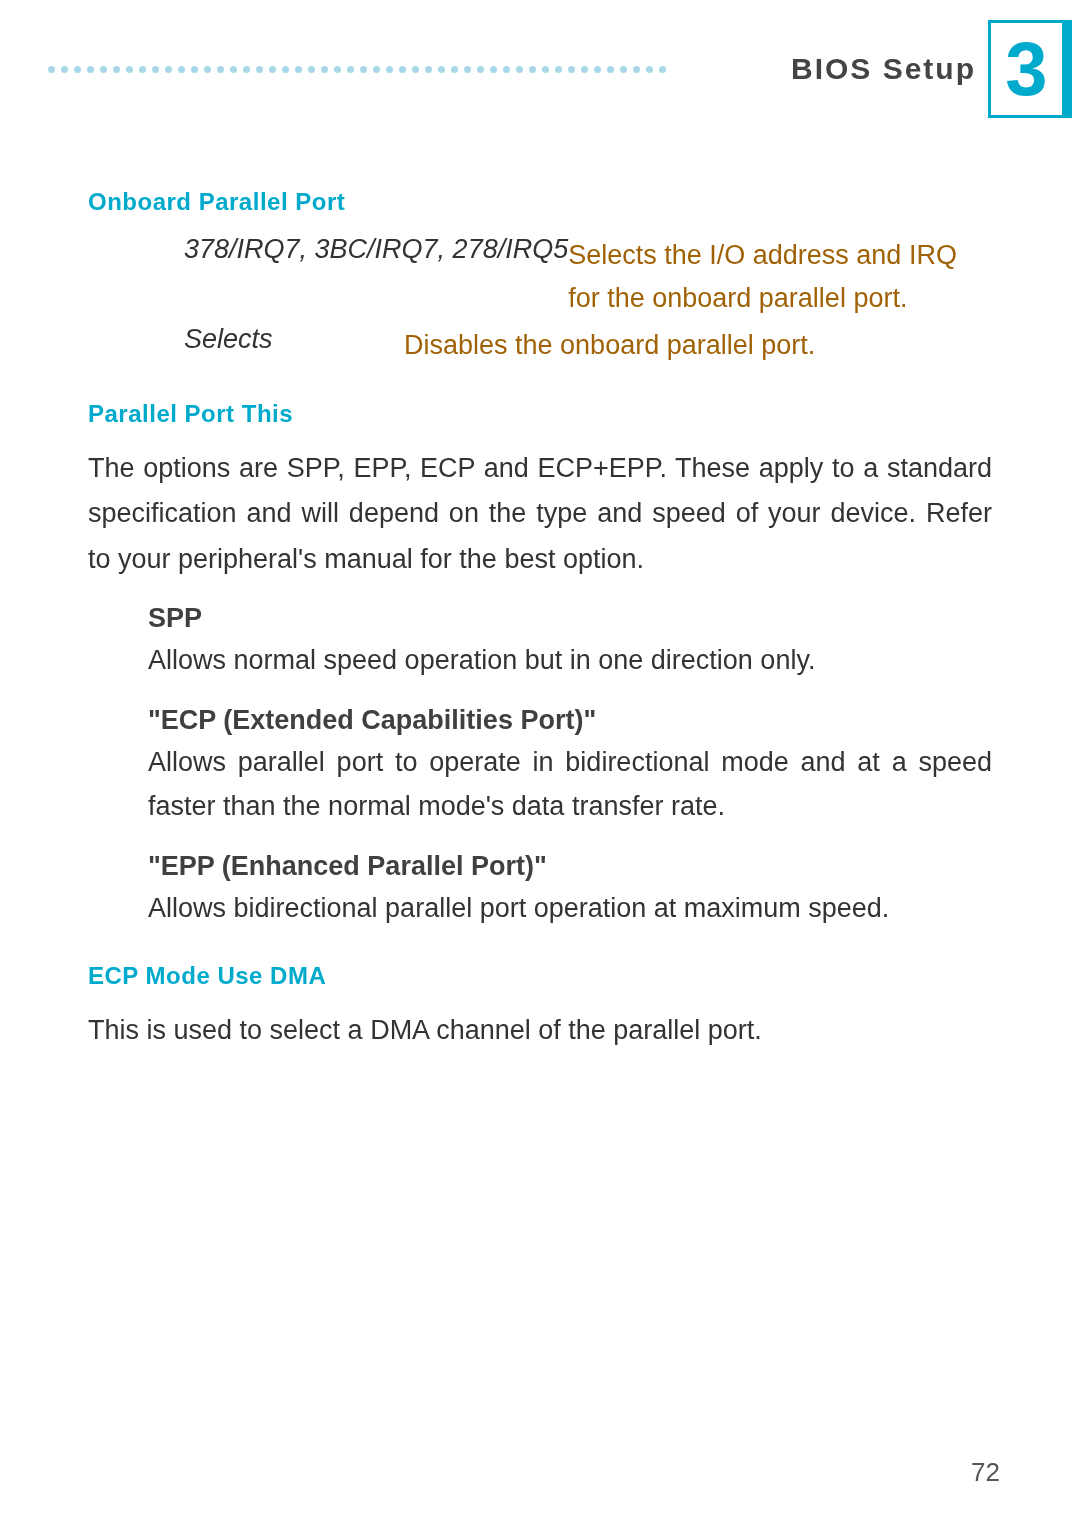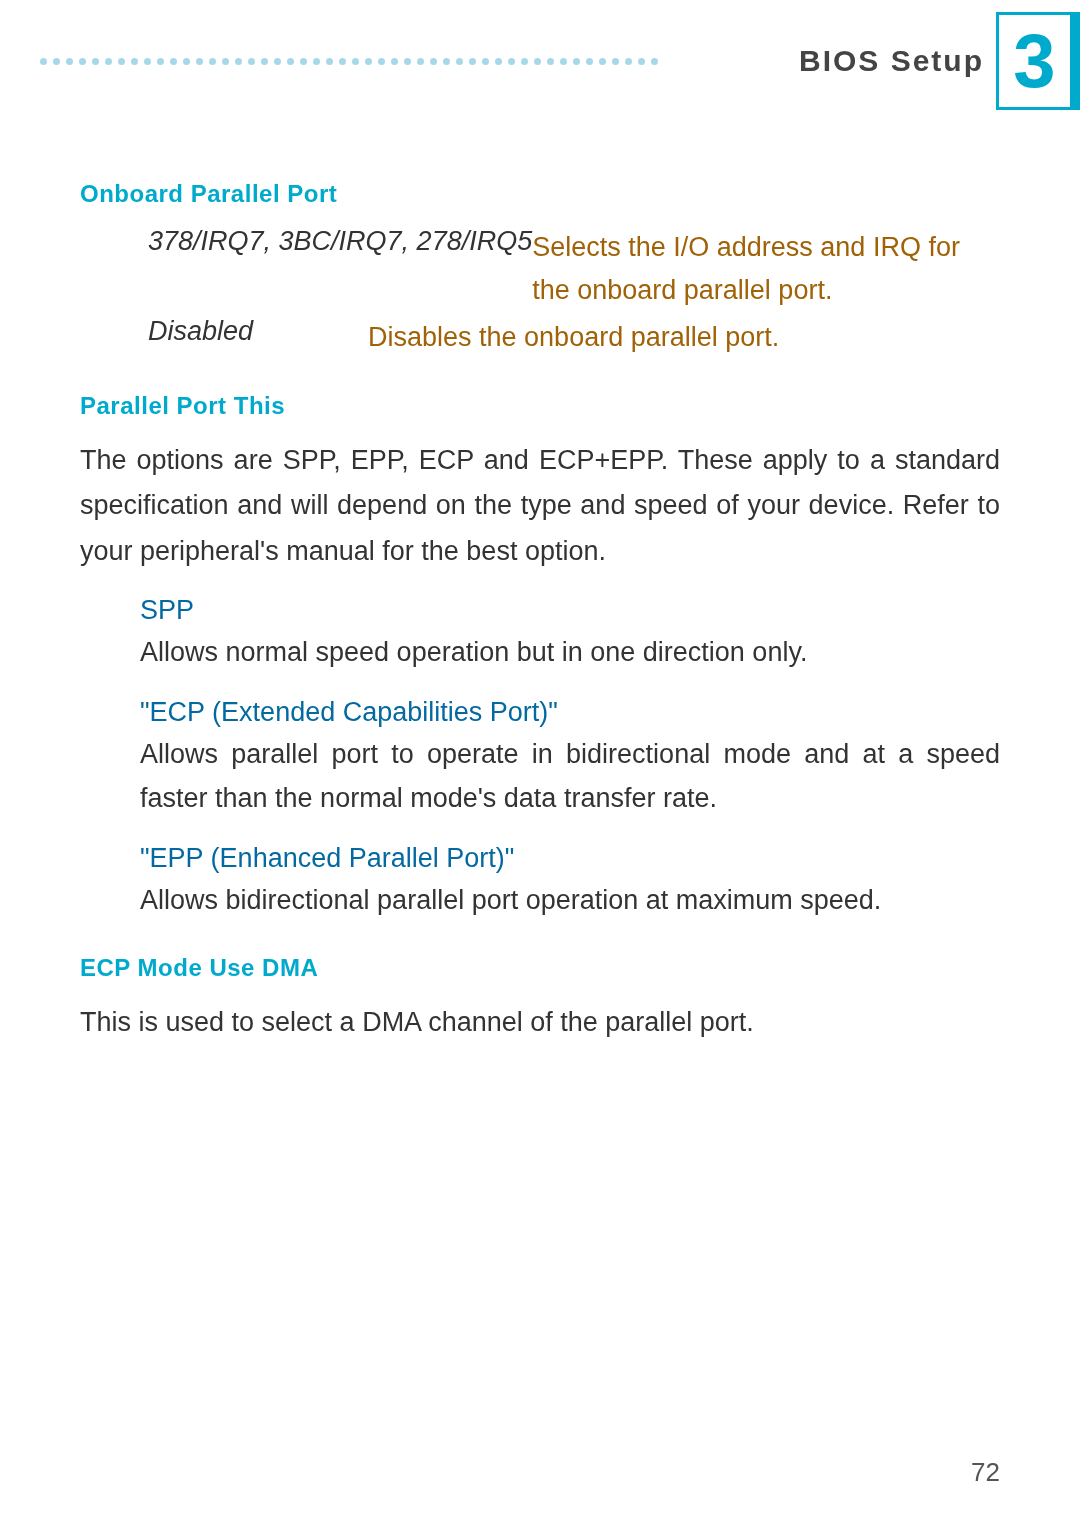--- a/index.html
+++ b/index.html
@@ -16,21 +16,21 @@
       font-size: 28px;
       color: #333333;
       position: relative;
     }
 
     .page-container {
       width: 1080px;
       min-height: 1528px;
       background: #ffffff;
       position: relative;
-      padding: 0;
+      padding: 8px;
     }
 
     .dot {
       width: 7px;
       height: 7px;
       border-radius: 50%;
       background: #b0d8e8;
       display: inline-block;
     }
 
@@ -44,21 +44,21 @@
       color: #00aacc;
       font-size: 24px;
       font-weight: bold;
       margin-bottom: 18px;
       margin-top: 10px;
       letter-spacing: 0.5px;
     }
 
     
     .def-table {
-      margin-left: 68px;
+      margin-left: 96px;
       margin-bottom: 24px;
     }
 
     .def-row {
       display: flex;
       align-items: flex-start;
       margin-bottom: 4px;
     }
 
     .def-term {
@@ -87,22 +87,22 @@
     }
 
     
     .sub-section {
       margin-left: 60px;
       margin-bottom: 22px;
     }
 
     .sub-heading {
       font-size: 27px;
-      font-weight: normal;
-      color: #0369a1;
+      font-weight: bold;
+      color: #404040;
       margin-bottom: 4px;
     }
 
     .sub-para {
       font-size: 27px;
       color: #333;
       line-height: 1.65;
       text-align: justify;
     }
 
@@ -249,21 +249,21 @@
   <div class="content-area">
 
     <div>
       <div class="section-heading">Onboard Parallel Port</div>
       <div class="def-table">
         <div class="def-row">
           <span class="def-term">378/IRQ7, 3BC/IRQ7, 278/IRQ5</span>
           <span class="def-desc">Selects the I/O address and IRQ for the onboard parallel port.</span>
         </div>
         <div class="def-row">
-          <span class="def-term">Disabled</span>
+          <span class="def-term">Selects</span>
           <span class="def-desc">Disables the onboard parallel port.</span>
         </div>
       </div>
     </div>
 
     <div class="section-gap">
       <div class="section-heading">Parallel Port This</div>
       <p class="body-para">The options are SPP, EPP, ECP and ECP+EPP. These apply to a standard specification and will depend on the type and speed of your device. Refer to your peripheral's manual for the best option.</p>
 
       <div class="sub-section">

